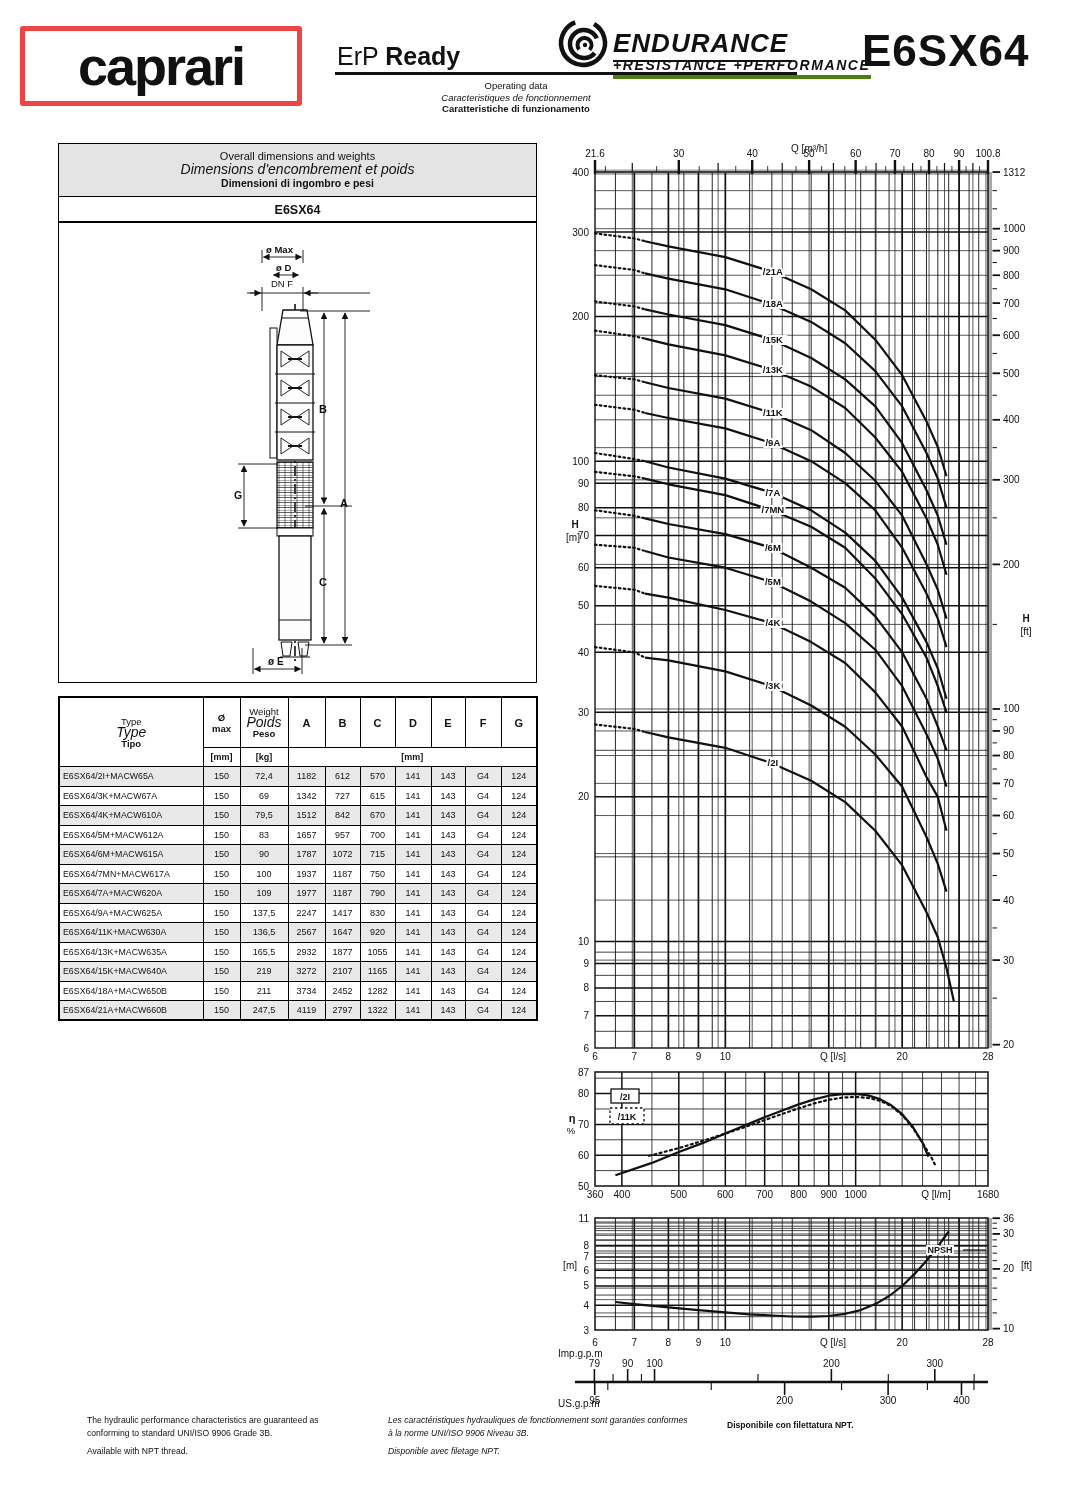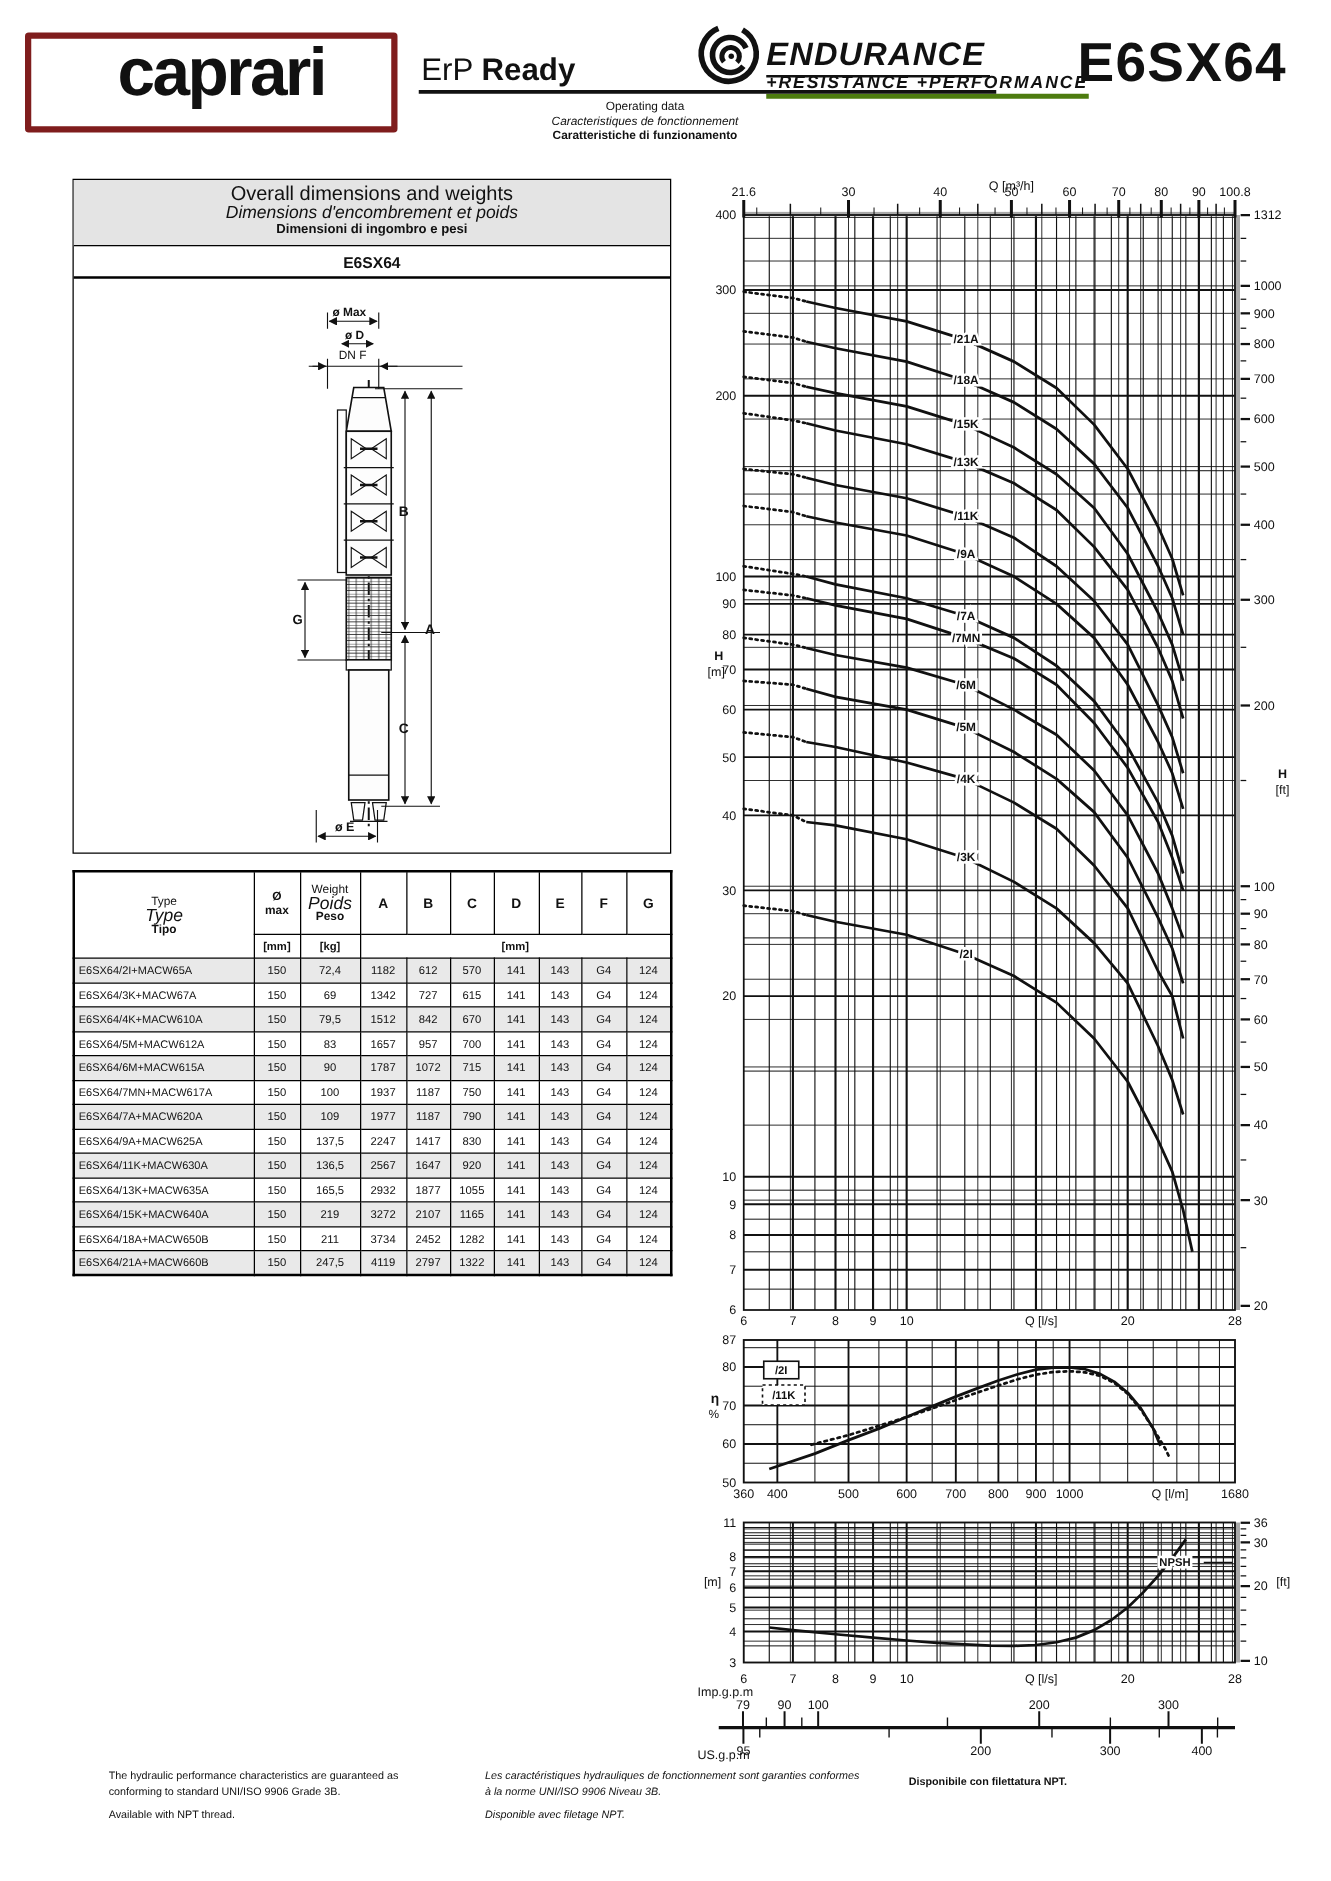--- a/index.html
+++ b/index.html
@@ -1,40 +1,40 @@
 <!DOCTYPE html>
 <html><head>
 <meta charset="utf-8">
 <style>
   html,body{margin:0;padding:0;background:#fff;}
   .page{position:relative;width:1065px;height:1505px;background:#fff;overflow:hidden;
         font-family:"Liberation Sans",sans-serif;color:#111;}
   .abs{position:absolute;}
 
   
-  .brand-box{left:20px;top:26px;width:272px;height:70px;border:5px solid #7f1d1d;border-radius:3px;
-             display:flex;align-items:flex-start;justify-content:center;padding-left:16px;}
+  .brand-box{left:20px;top:26px;width:272px;height:70px;border:5px solid #ef4444;border-radius:3px;
+             display:flex;align-items:center;justify-content:center;}
   .brand-box span{font-size:54px;font-weight:800;letter-spacing:-2px;line-height:1;}
   .erp{left:337px;top:42px;font-size:25px;}
   .erp b{font-weight:700;}
   .endur-name{left:613px;top:28px;font-size:26px;font-weight:700;font-style:italic;
               letter-spacing:1px;border-bottom:2px solid #111;padding:0 4px 1px 0;}
   .endur-sub{left:613px;top:57px;font-size:14px;font-weight:700;font-style:italic;
              letter-spacing:1.6px;border-bottom:4px solid #4d7c0f;padding-bottom:2px;}
   .model-big{left:862px;top:26px;font-size:44px;font-weight:800;letter-spacing:1px;}
   .hrule{left:335px;top:72px;width:462px;height:2.5px;background:#111;}
   .subtitle{left:366px;top:80px;width:300px;text-align:center;font-size:9.5px;line-height:11.5px;}
   .subtitle .fr{font-style:italic;}
   .subtitle .it{font-weight:700;}
 
   
   .panel{left:58px;top:143px;width:479px;height:540px;border:1.5px solid #000;box-sizing:border-box;}
   .panel-title{position:absolute;left:0;top:0;width:100%;height:53px;background:#e4e4e4;
                border-bottom:1.5px solid #000;box-sizing:border-box;text-align:center;padding-top:5px;}
-  .panel-title .l1{font-size:16px;line-height:14px;}
+  .panel-title .l1{font-size:11px;line-height:14px;}
   .panel-title .l2{font-size:14px;font-style:italic;line-height:13px;}
   .panel-title .l3{font-size:10.5px;font-weight:700;line-height:14px;}
   .panel-model{position:absolute;left:0;top:53px;width:100%;height:26px;border-bottom:2px solid #000;
                box-sizing:border-box;text-align:center;font-size:12.5px;font-weight:700;padding-top:6px;}
 
   
   table.dims{position:absolute;left:58px;top:696px;border-collapse:collapse;table-layout:fixed;
              font-size:9px;}
   table.dims td, table.dims th{border:1px solid #000;padding:0;text-align:center;vertical-align:middle;
              font-weight:400;overflow:hidden;white-space:nowrap;}

